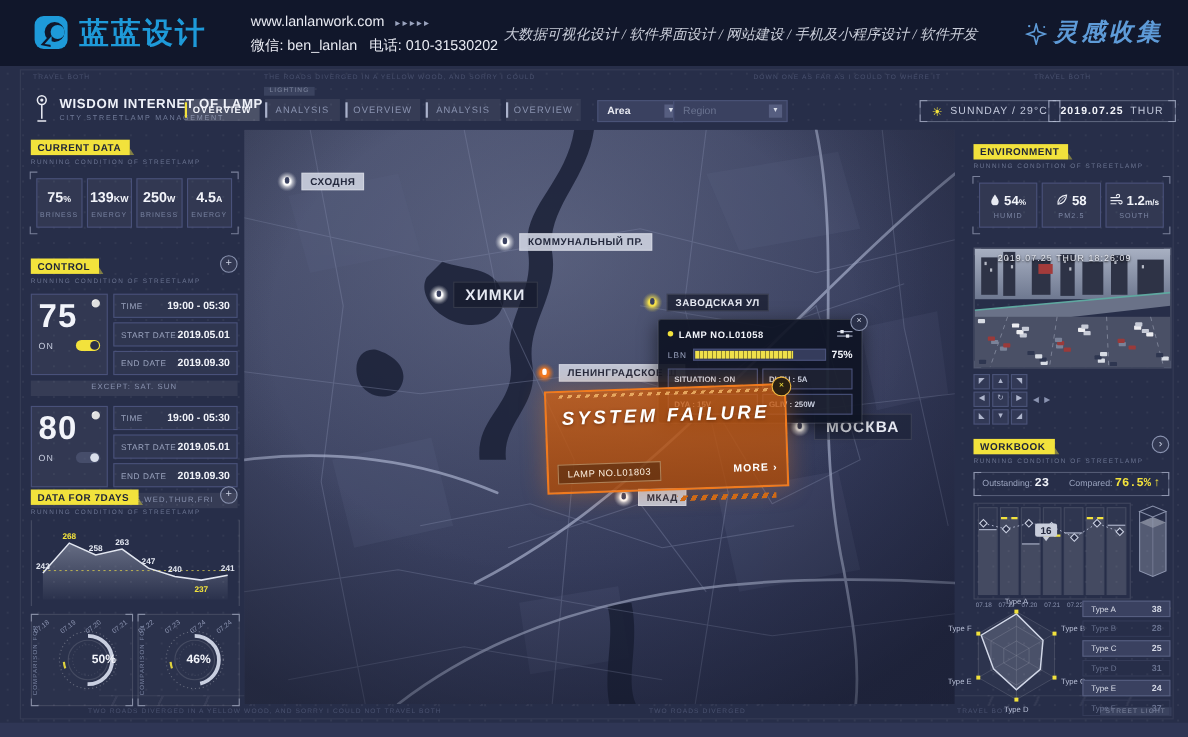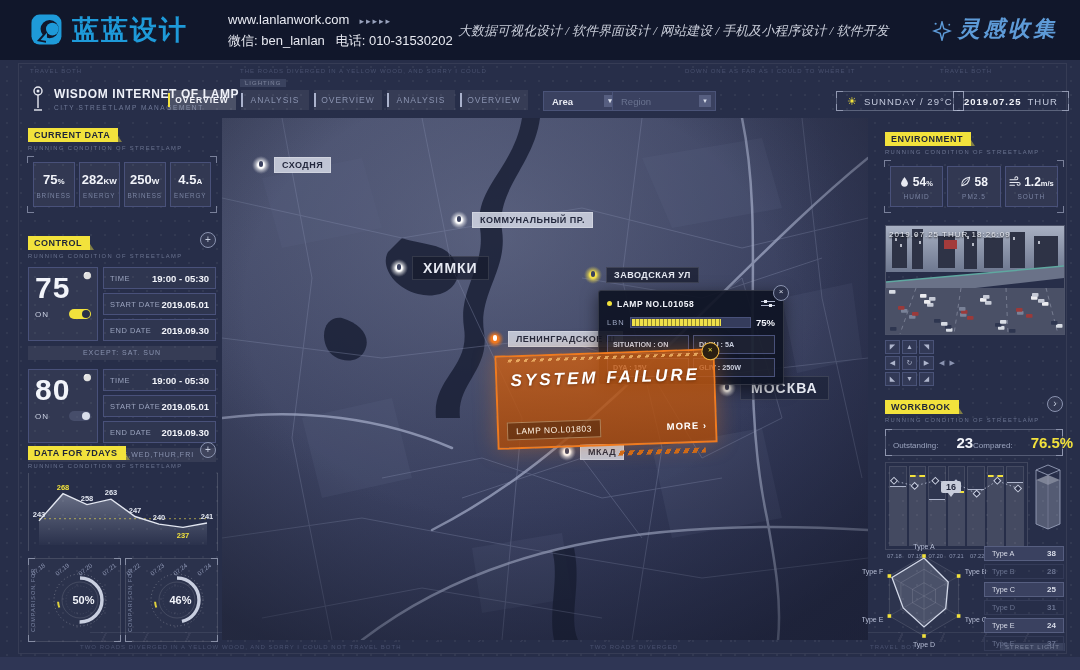--- a/index.html
+++ b/index.html
@@ -139,35 +139,35 @@
   .fail-stripes{position:absolute;right:10px;bottom:-12px;width:90px;height:5px;
       background:repeating-linear-gradient(-60deg,#D06A16 0 4px,transparent 4px 8px);}
   
   .env-grid{display:flex;gap:4px;padding:5px;position:relative;}
   .env-box{flex:1;background:rgba(255,255,255,0.05);border:1px solid #49517A;text-align:center;padding:8px 0 6px;}
   .env-val{font-size:12px;font-weight:bold;color:#F2F4FA;}
   .env-val small{font-size:7.5px;}
   .env-lab{font-size:6.5px;color:#7A84A2;letter-spacing:1px;margin-top:4px;}
   
   .cam-view{position:relative;width:178px;height:108px;overflow:hidden;border:1px solid rgba(255,255,255,0.18);}
-  .cam-ts{position:absolute;left:3px;top:4px;font-size:8px;color:#E6E9F2;letter-spacing:1px;z-index:2;text-shadow:0 1px 2px #000;}
+  .cam-ts{position:absolute;left:21px;top:4px;font-size:8px;color:#E6E9F2;letter-spacing:1px;z-index:2;text-shadow:0 1px 2px #000;}
   .cam-ctl{display:flex;gap:5px;margin-top:5px;align-items:center;}
   .dpad{display:grid;grid-template-columns:repeat(3,15px);grid-auto-rows:14px;gap:2px;}
   .dpad button{background:#323956;border:1px solid #4A5378;color:#AEB5CC;font-size:7px;line-height:12px;
                padding:0;cursor:pointer;}
   .cam-btns{display:grid;grid-template-columns:1fr 1fr;gap:2px 3px;flex:1;}
   .cam-btn{height:14px;line-height:14px;text-align:center;font-size:7.3px;color:#8A93B0;background:#2E3554;
            border:1px solid #3E4663;cursor:pointer;position:relative;}
   .cam-btn.active{background:#4A5378;color:#F2F4FA;font-weight:bold;}
   .cam-btn.active:before{content:'';position:absolute;left:0;top:0;border-top:4px solid #F2E23C;border-right:4px solid transparent;}
   .side-arrow{font-size:7px;color:#8A93B0;cursor:pointer;}
   
   .wb-stats{display:flex;justify-content:space-between;align-items:center;border:1px solid rgba(190,197,220,0.3);
             padding:4px 7px;position:relative;font-size:8px;color:#9AA3BE;}
-  .wb-stats b{font-size:15px;color:#F2F4FA;margin-left:18px;}
+  .wb-stats b{font-size:11px;color:#F2F4FA;margin-left:2px;font-family:Liberation Mono, monospace;}
   .wb-stats .yellow b{color:#F2E23C;}
   .wb-chart{position:relative;height:80px;margin-top:6px;border:1px solid rgba(255,255,255,0.12);padding:3px;}
   #wb-bars{position:absolute;inset:3px 3px 3px 3px;display:flex;gap:2px;align-items:stretch;}
   .wb-col{flex:1;background:rgba(255,255,255,0.04);border:1px solid rgba(255,255,255,0.10);position:relative;}
   .wb-fill{position:absolute;left:0;right:0;bottom:0;background:rgba(255,255,255,0.10);border-top:1px solid #AEB5CC;}
   .wb-fill.hl{border-top:2px dashed #F2E23C;}
   #wb-line{position:absolute;inset:0;pointer-events:none;}
   .wb-tip{position:absolute;background:#C8CDDB;color:#23283D;font-size:9px;font-weight:bold;padding:1px 5px;
           border-radius:2px;z-index:4;}
   .wb-tip:after{content:'';position:absolute;left:50%;bottom:-4px;margin-left:-3px;border-top:4px solid #C8CDDB;
@@ -263,21 +263,21 @@
   <div class="abs" style="left:28px;top:64px;width:188px;">
     <span class="panel-label">CURRENT DATA</span>
     <div class="panel-sub">RUNNING CONDITION OF STREETLAMP</div>
     <div class="stat-grid crn" style="margin-top:6px;">
       <i class="crn-b"></i>
       <div class="stat-box">
         <div class="stat-val"><span>75</span><small>%</small></div>
         <div class="stat-lab">BRINESS</div>
       </div>
       <div class="stat-box">
-        <div class="stat-val"><span>282</span><small>KW</small></div>
+        <div class="stat-val"><span>139</span><small>KW</small></div>
         <div class="stat-lab">ENERGY</div>
       </div>
       <div class="stat-box">
         <div class="stat-val"><span>250</span><small>W</small></div>
         <div class="stat-lab">BRINESS</div>
       </div>
       <div class="stat-box">
         <div class="stat-val"><span>4.5</span><small>A</small></div>
         <div class="stat-lab">ENERGY</div>
       </div>
@@ -385,21 +385,21 @@
     <div class="gauge-box crn" style="left:0;">
       <i class="crn-b"></i>
       <div class="gauge-title">COMPARISON FOR</div>
       <svg id="gauge-0" width="66" height="66" viewBox="0 0 66 66" style="position:absolute;left:18px;top:8px;">
           <circle cx="33" cy="33" r="26" fill="none" stroke="rgba(255,255,255,0.28)" stroke-width="1" stroke-dasharray="1 2.6"></circle>
           <circle cx="33" cy="33" r="18" fill="none" stroke="rgba(255,255,255,0.12)" stroke-width="1"></circle>
           <circle cx="33" cy="33" r="14" fill="none" stroke="rgba(255,255,255,0.10)" stroke-width="1" stroke-dasharray="1 2"></circle>
           <circle cx="33" cy="33" r="22" fill="none" stroke="#C9CFE0" stroke-width="3.4" stroke-dasharray="69.11503837897544 138.23007675795088" transform="rotate(-90 33 33)"></circle>
           <circle cx="33" cy="33" r="22" fill="none" stroke="#F2E23C" stroke-width="2" stroke-dasharray="6 138.23007675795088" transform="rotate(160 33 33)" opacity="0.9"></circle>
         </svg>
-      <div class="gauge-val" style="margin-left:9px;">50%</div>
+      <div class="gauge-val" style="margin-left:20px;">50%</div>
     </div>
     <div class="gauge-box crn" style="left:97px;">
       <i class="crn-b"></i>
       <div class="gauge-title">COMPARISON FOR</div>
       <svg id="gauge-1" width="66" height="66" viewBox="0 0 66 66" style="position:absolute;left:18px;top:8px;">
           <circle cx="33" cy="33" r="26" fill="none" stroke="rgba(255,255,255,0.28)" stroke-width="1" stroke-dasharray="1 2.6"></circle>
           <circle cx="33" cy="33" r="18" fill="none" stroke="rgba(255,255,255,0.12)" stroke-width="1"></circle>
           <circle cx="33" cy="33" r="14" fill="none" stroke="rgba(255,255,255,0.10)" stroke-width="1" stroke-dasharray="1 2"></circle>
           <circle cx="33" cy="33" r="22" fill="none" stroke="#C9CFE0" stroke-width="3.4" stroke-dasharray="63.58583530865741 138.23007675795088" transform="rotate(-90 33 33)"></circle>
           <circle cx="33" cy="33" r="22" fill="none" stroke="#F2E23C" stroke-width="2" stroke-dasharray="6 138.23007675795088" transform="rotate(160 33 33)" opacity="0.9"></circle>

